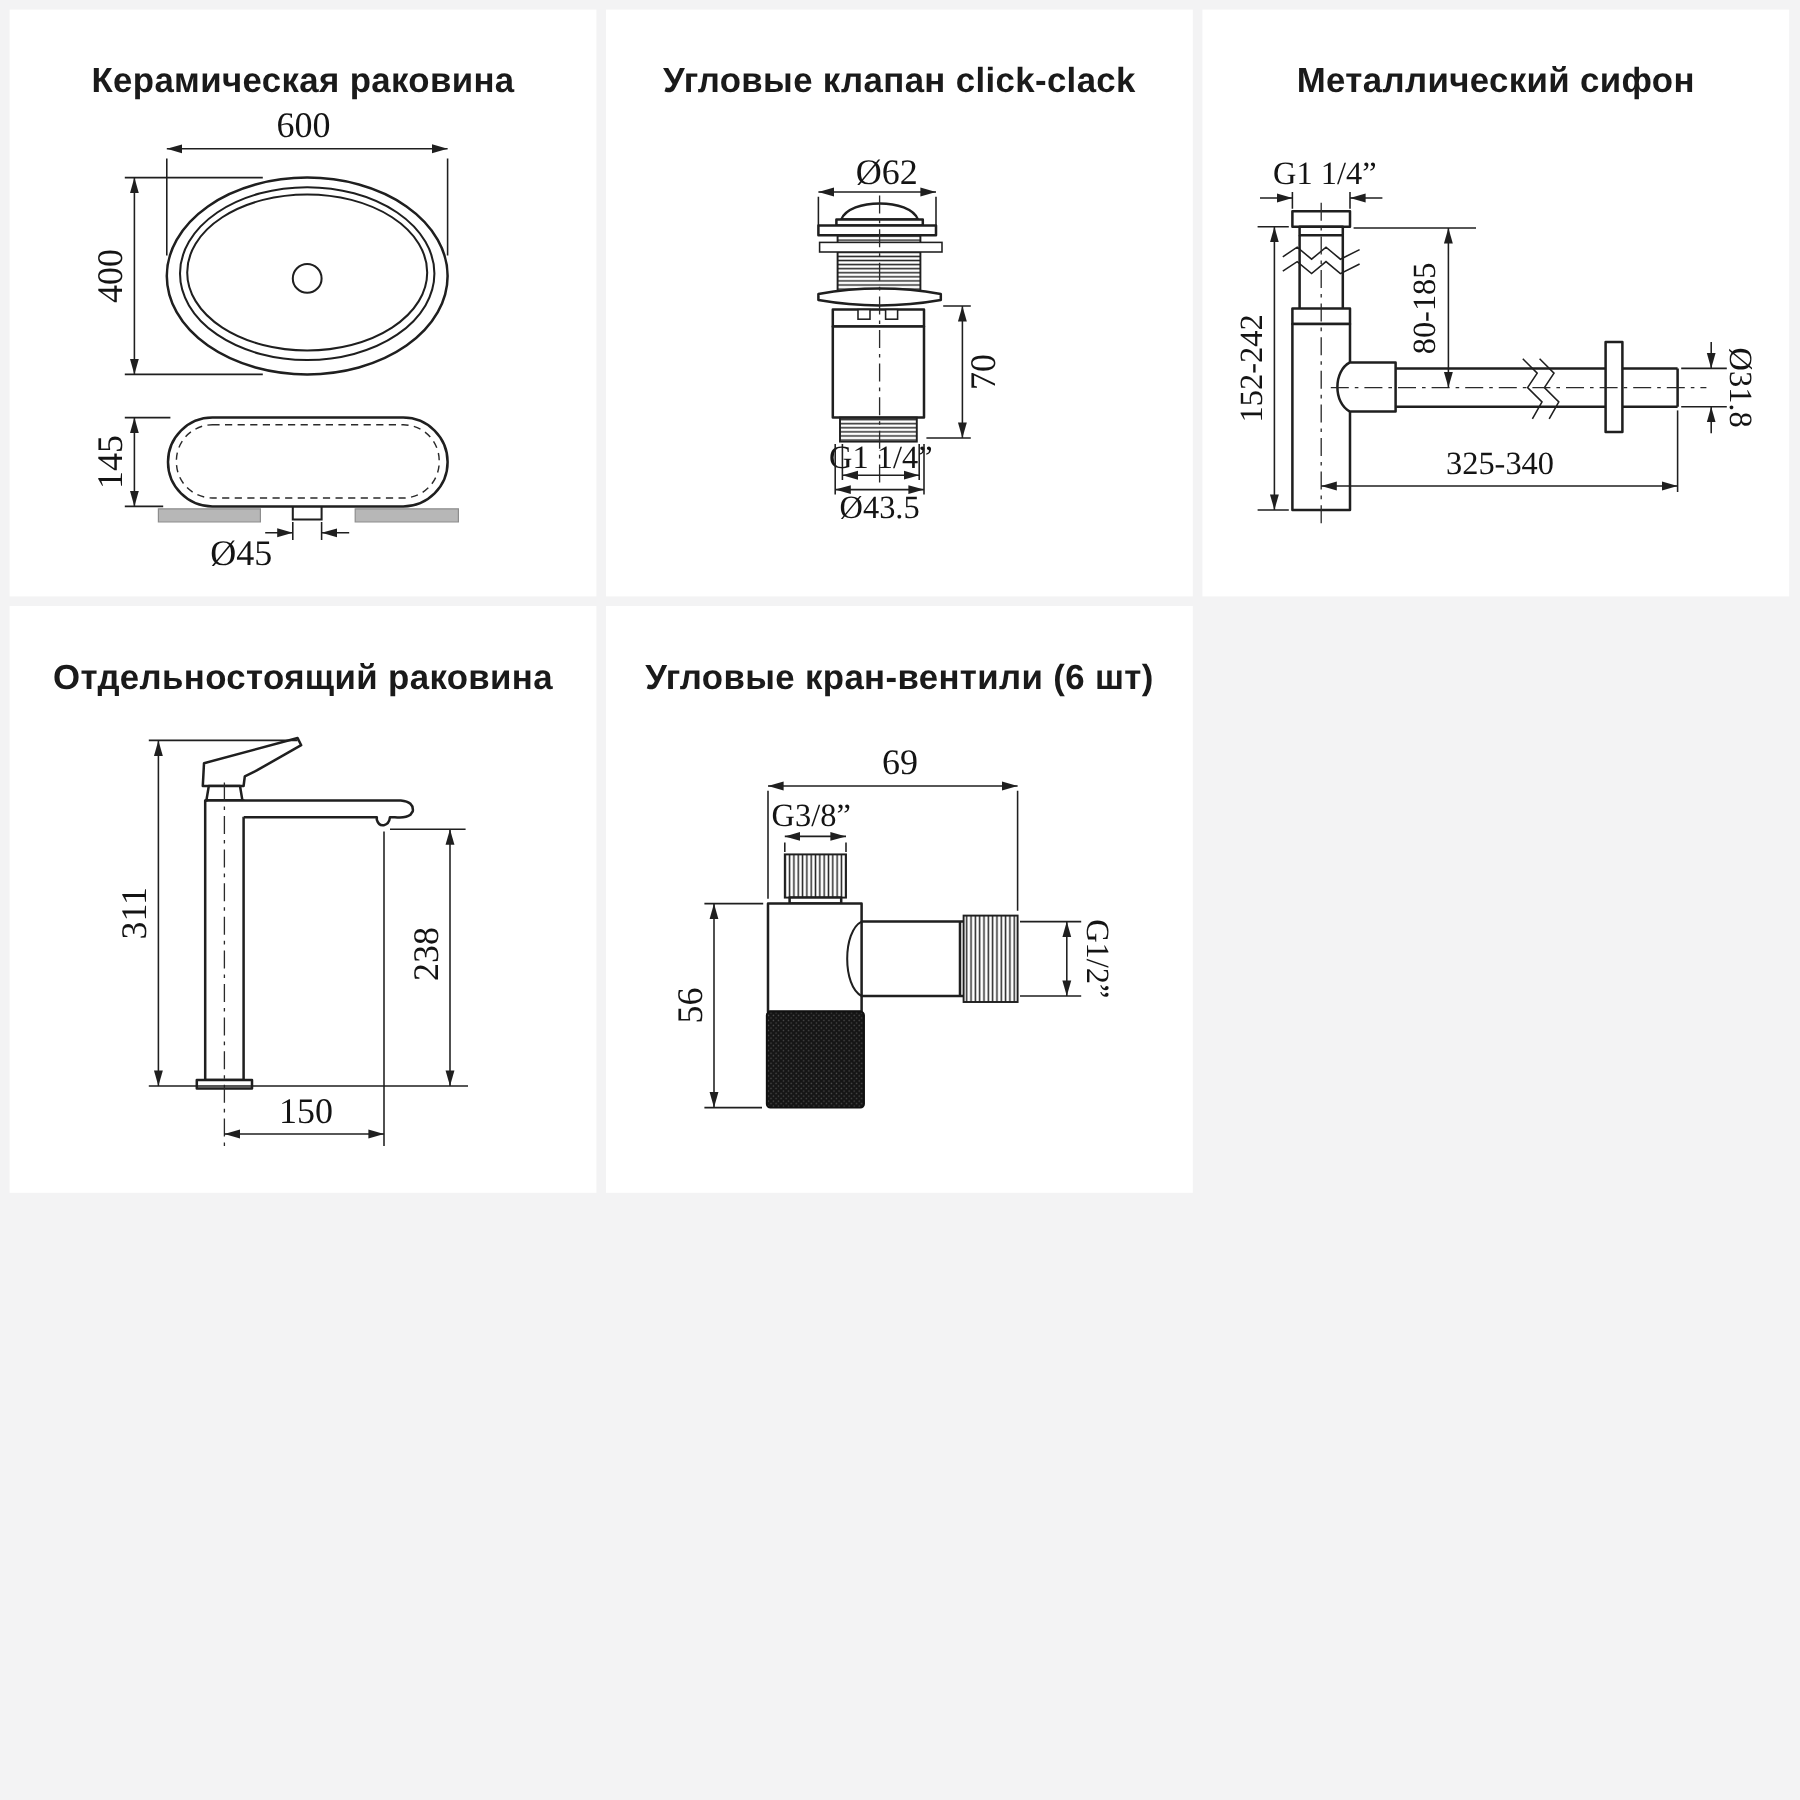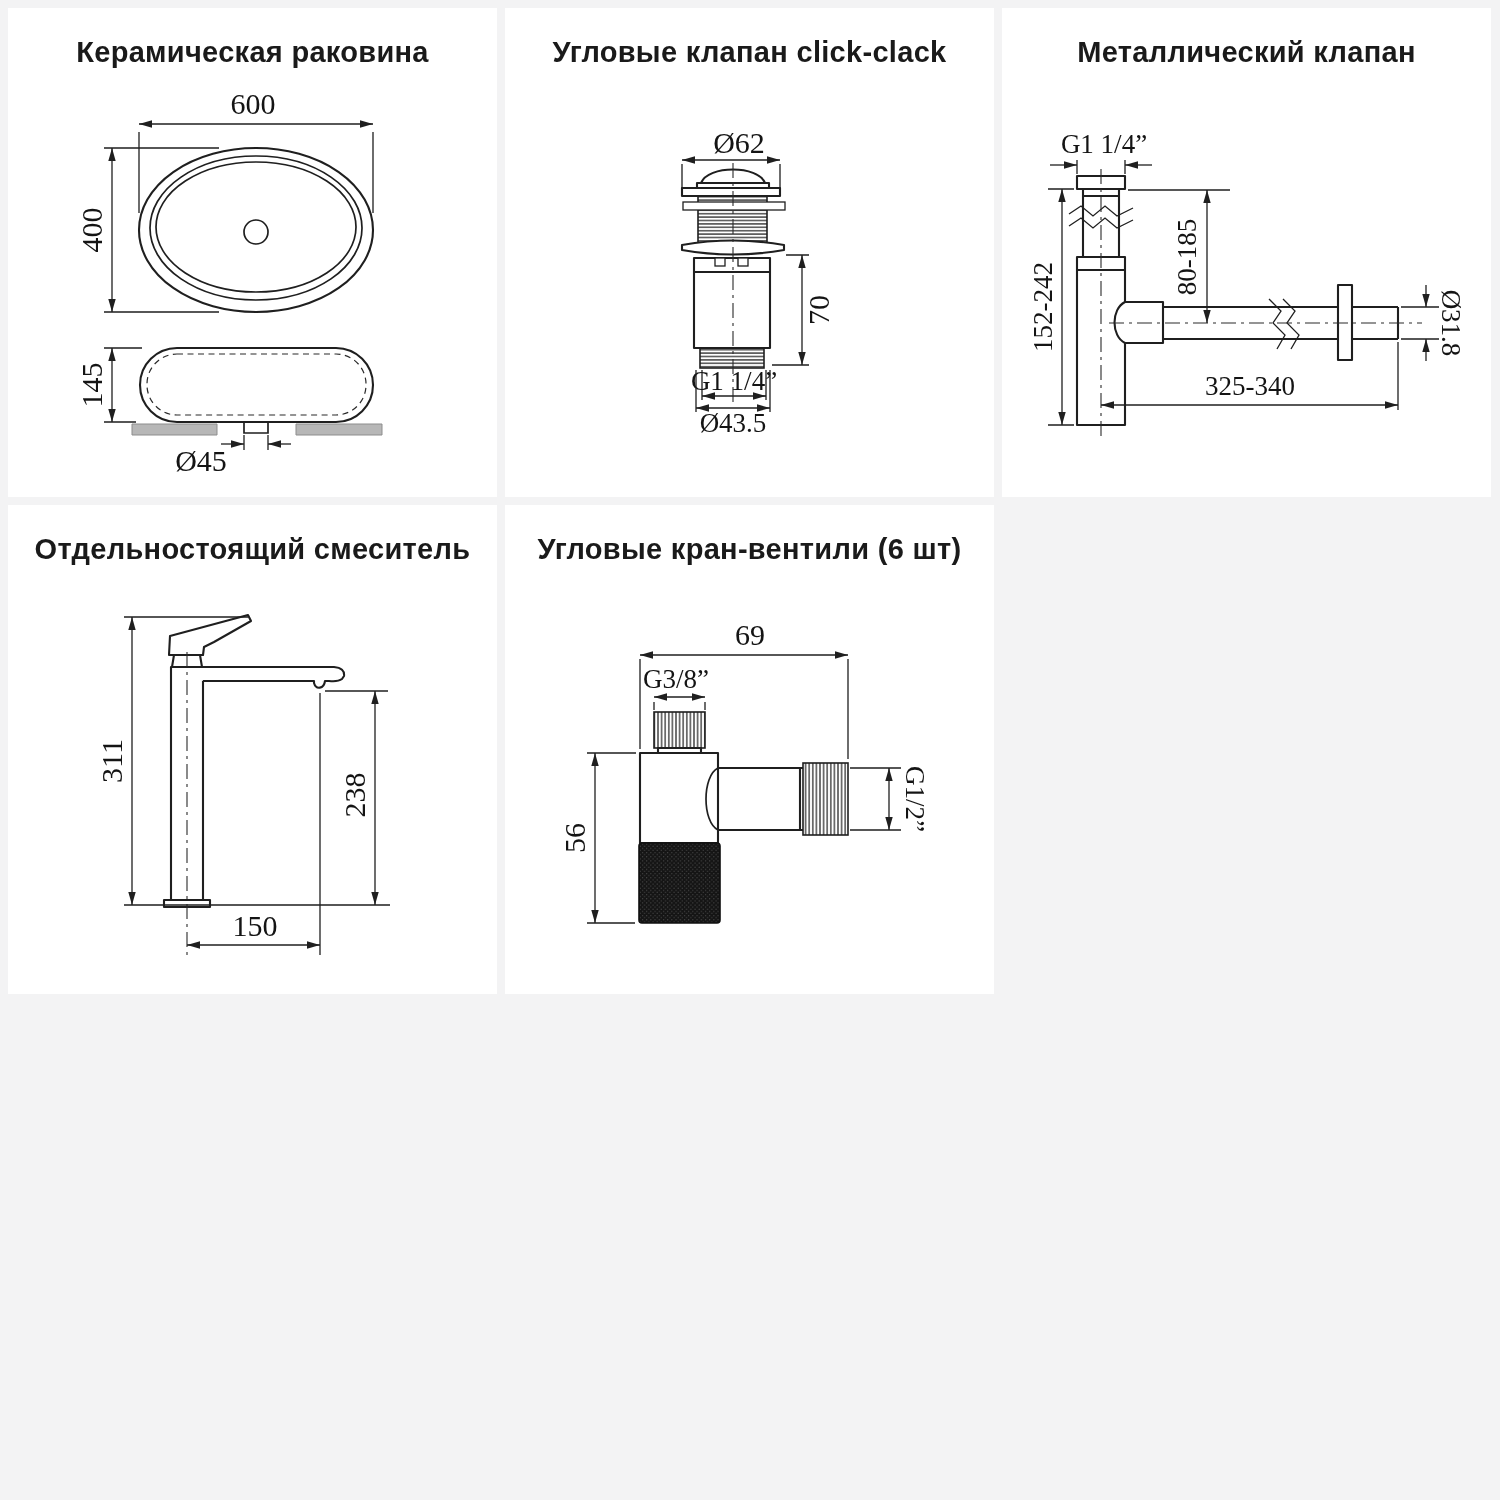--- a/index.html
+++ b/index.html
@@ -1,21 +1,21 @@
 <!DOCTYPE html>
 <html><head>
 <meta charset="utf-8">
 <style>
   html,body{margin:0;padding:0;background:#f3f3f4;}
   .sheet{position:relative;width:1500px;height:1500px;background:#f3f3f4;overflow:hidden;
          font-family:"Liberation Sans",sans-serif;}
   .panel{position:absolute;width:489px;height:489px;background:#ffffff;}
   #p1{left:8px;top:8px}#p2{left:505px;top:8px}#p3{left:1002px;top:8px}
   #p4{left:8px;top:505px}#p5{left:505px;top:505px}
-  .panel h2{position:absolute;top:30px;left:0;right:0;margin:0;text-align:center;
+  .panel h2{position:absolute;top:30px;left:0;right:0;margin:16px;text-align:center;
             font:700 29px/1 "Liberation Sans",sans-serif;color:#1a1a1a;letter-spacing:.3px;}
   .panel svg{position:absolute;left:0;top:0;width:489px;height:489px;display:block;}
   
   .o  {fill:none;stroke:#1f1f1f;stroke-width:2.1;stroke-linejoin:round;}
   .ow {fill:#ffffff;stroke:#1f1f1f;stroke-width:2.1;stroke-linejoin:round;}
   .t  {fill:none;stroke:#1f1f1f;stroke-width:1.3;}
   .t2 {fill:none;stroke:#1f1f1f;stroke-width:1.7;}
   .wt {fill:#ffffff;stroke:#1f1f1f;stroke-width:1.3;}
   .thr{stroke:#1f1f1f;stroke-width:1.6;}
   .cl {fill:none;stroke:#2a2a2a;stroke-width:1.1;stroke-dasharray:15 5 3 5;}
@@ -121,21 +121,21 @@
       </g>
       <g>
         <path class="t" d="M191 362 V404 M265 362 V404"></path>
         <line class="t" x1="191" y1="400" x2="265" y2="400" marker-start="url(#ah)" marker-end="url(#ah)"></line>
         <text class="d2" x="228" y="424">Ø43.5</text>
       </g>
     </svg>
   </section>
 
   <section class="panel" id="p3">
-    <h2>Металлический клапан</h2>
+    <h2>Металлический сифон</h2>
     <svg viewBox="0 0 489 489">
       <g>
         <rect class="ow" x="75" y="168" width="48" height="13"></rect>
         <rect class="ow" x="81" y="181" width="36" height="7"></rect>
         <path class="o" d="M81 188 V249 M117 188 V249"></path>
         <path class="t" d="M67 206 L79 198 L91 208 L103 198 L115 208 L131 200 M67 218 L79 210 L91 220 L103 210 L115 220 L131 212"></path>
         <rect class="ow" x="75" y="249" width="48" height="13"></rect>
         <rect class="ow" x="75" y="262" width="48" height="155"></rect>
         <path class="ow" d="M123 294 C109 301 109 328 123 335 H161 V294 Z"></path>
         <path class="o" d="M161 299 H396 M161 331 H396 M396 299 V331"></path>
@@ -168,21 +168,21 @@
       </g>
       <g>
         <path class="t" d="M396 334 V402"></path>
         <line class="t" x1="99" y1="397" x2="396" y2="397" marker-start="url(#ah)" marker-end="url(#ah)"></line>
         <text class="d2" x="248" y="387">325-340</text>
       </g>
     </svg>
   </section>
 
   <section class="panel" id="p4">
-    <h2>Отдельностоящий смеситель</h2>
+    <h2>Отдельностоящий раковина</h2>
     <svg viewBox="0 0 489 489">
       <g>
         <path class="ow" d="M162 131 L240 110 L243 116 L206 137 L196 142 L195 150 L161 150 Z"></path>
         <path class="ow" d="M166 150 L192 150 L194 162 L164 162 Z"></path>
         <rect class="ow" x="163" y="162" width="32" height="233"></rect>
         <path class="ow" d="M163 162 H326 Q337 163 336 171 L334 174 Q330 177 321 176 L317 176 C316 184 308 185 306 178 L306 176 H195"></path>
         <rect class="ow" x="156" y="395" width="46" height="7"></rect>
         <line class="cl" x1="179" y1="147" x2="179" y2="452"></line>
       </g>
       <g>

